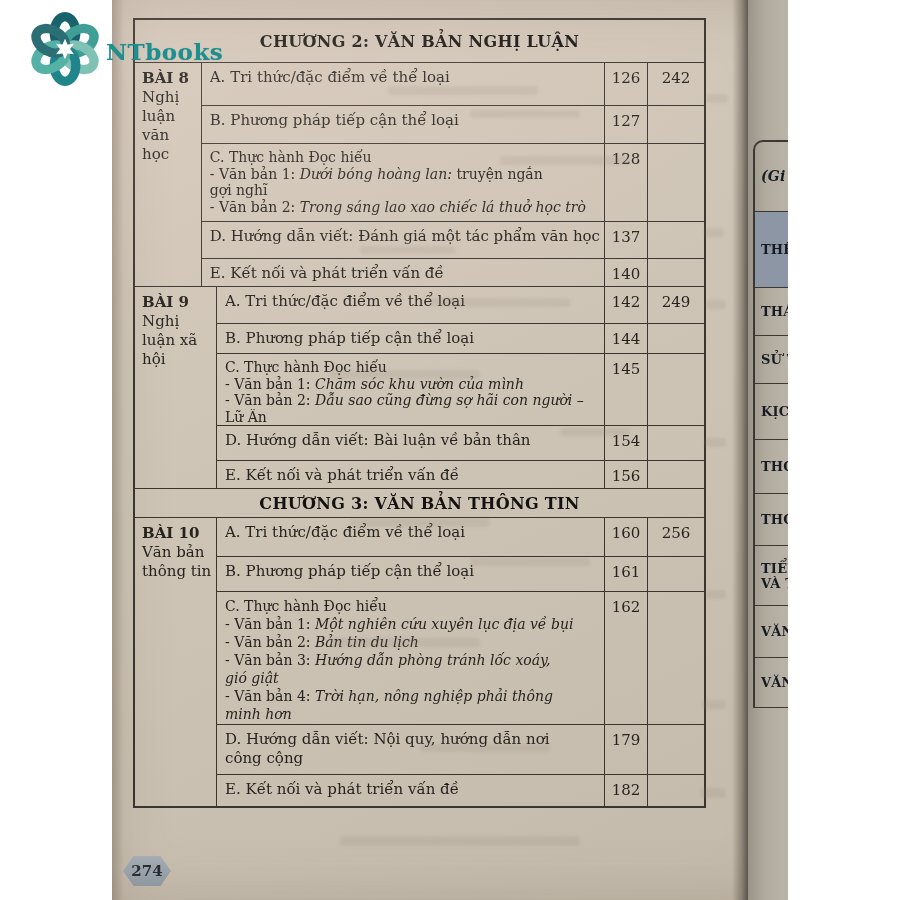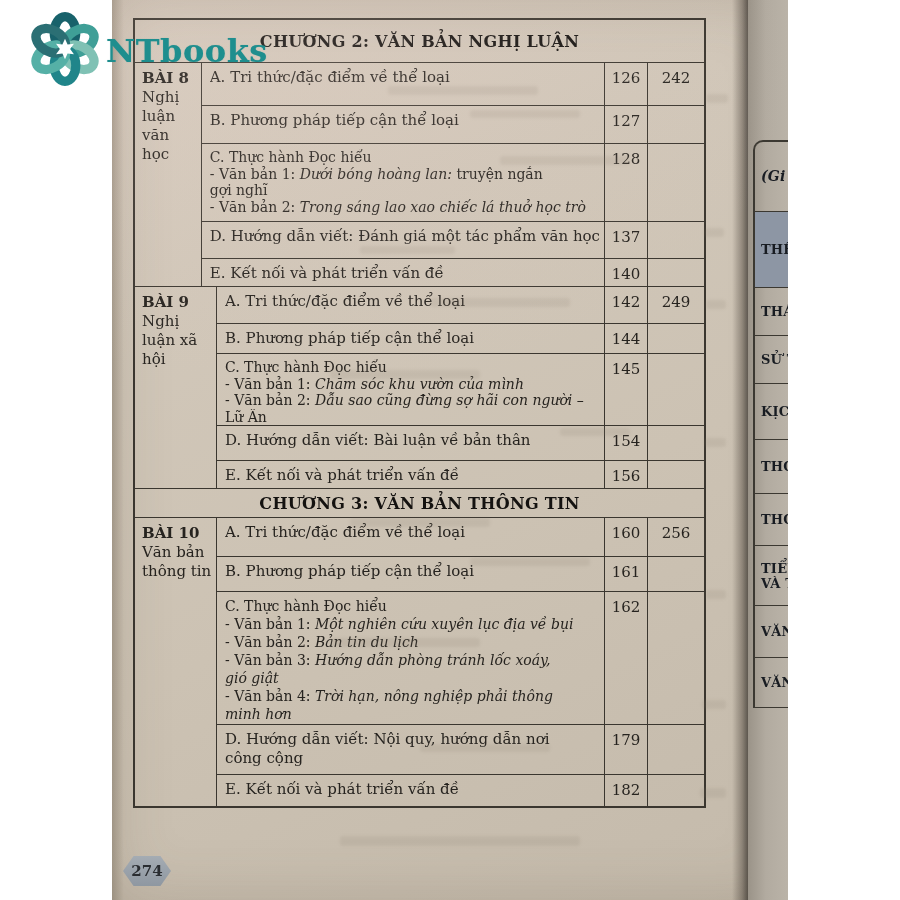--- a/index.html
+++ b/index.html
@@ -60,21 +60,21 @@
     color:#181c22; white-space:nowrap; overflow:hidden; }
   .scell.hl { background:#8d96a4; }
   .scell.it { font-style:italic; font-size:14px; }
 
   
   .smudge { position:absolute; background:#867b6c; opacity:.14;
     filter:blur(1.6px); border-radius:3px; }
 
   
   .logo { position:absolute; left:28px; top:12px; display:flex; align-items:center; z-index:5; }
-  .logo-text { margin-left:4px; font-weight:bold; font-size:32px; letter-spacing:.5px;
+  .logo-text { margin-left:4px; font-weight:bold; font-size:23px; letter-spacing:.5px;
     color:#1e8e8e; text-shadow:0 0 1px rgba(30,142,142,.4); }
 </style>
 </head>
 <body>
 
 <div class="canvas">
 
   <div class="photo">
 
     <div class="toc">

